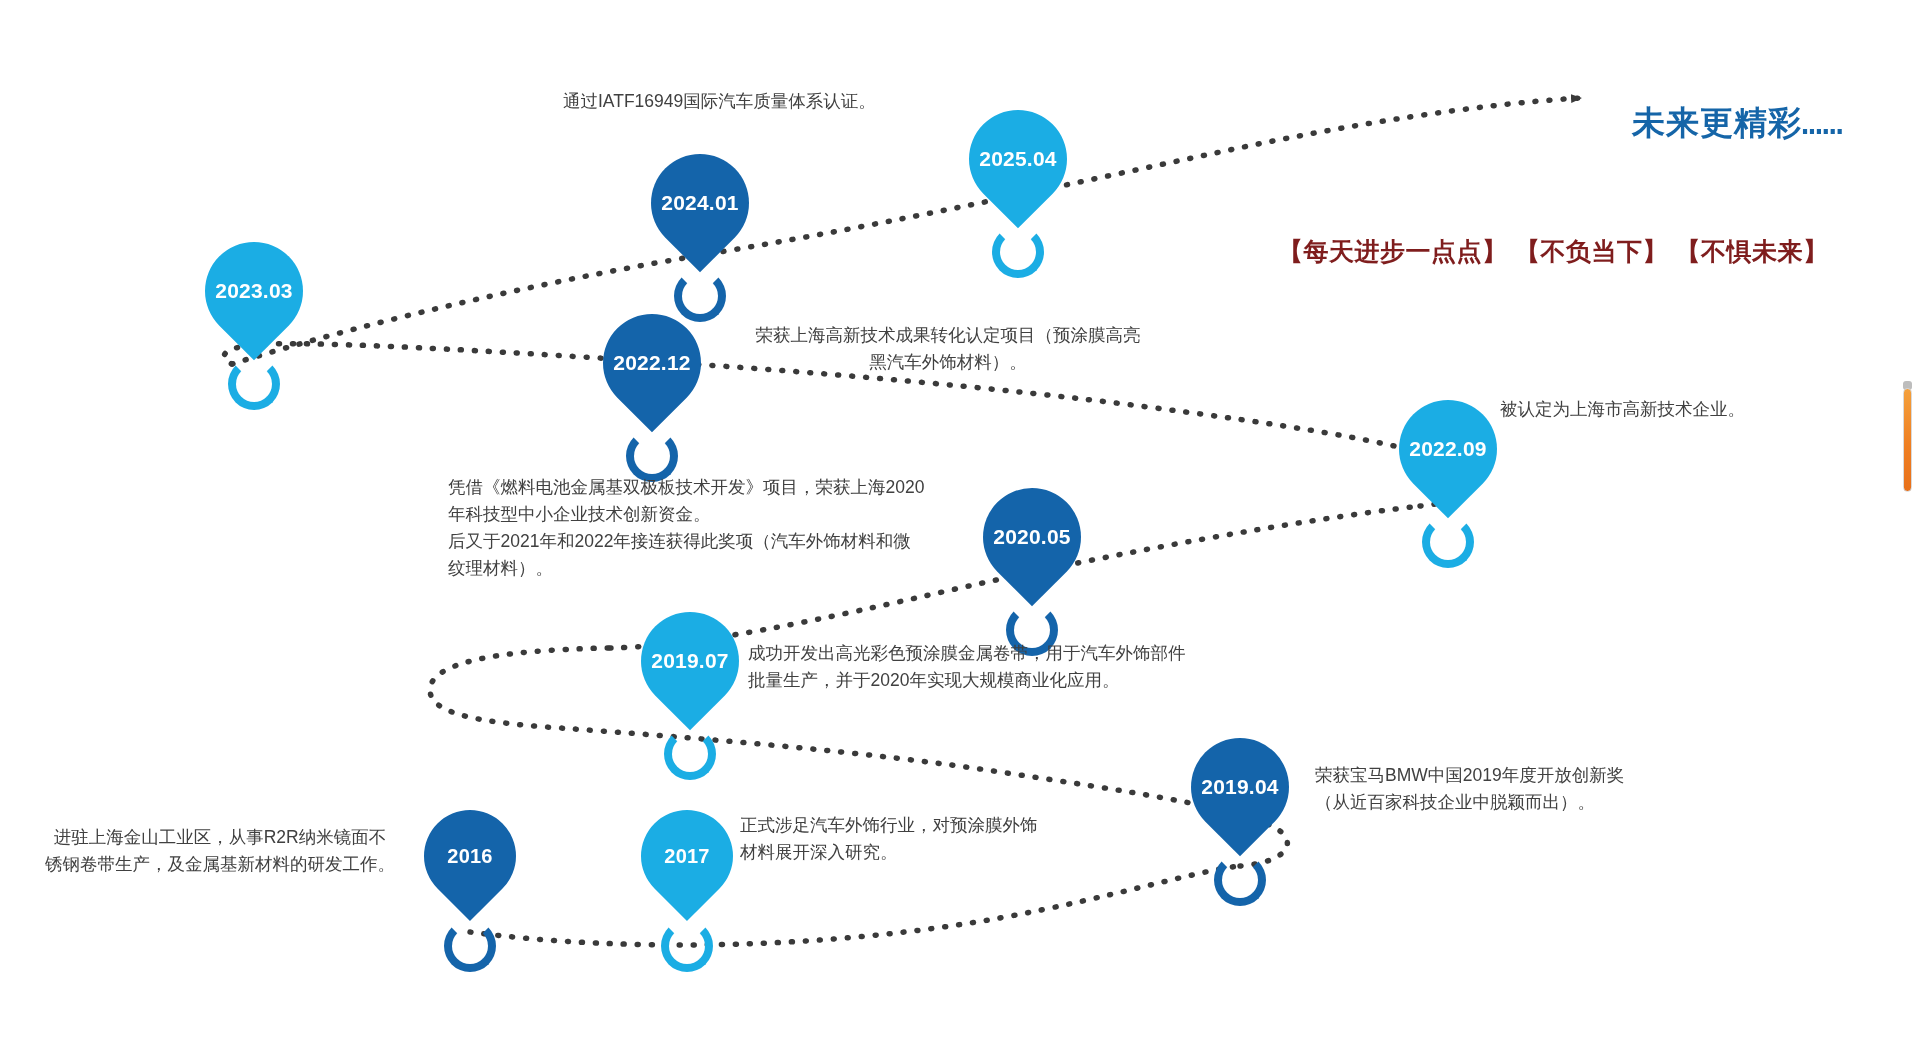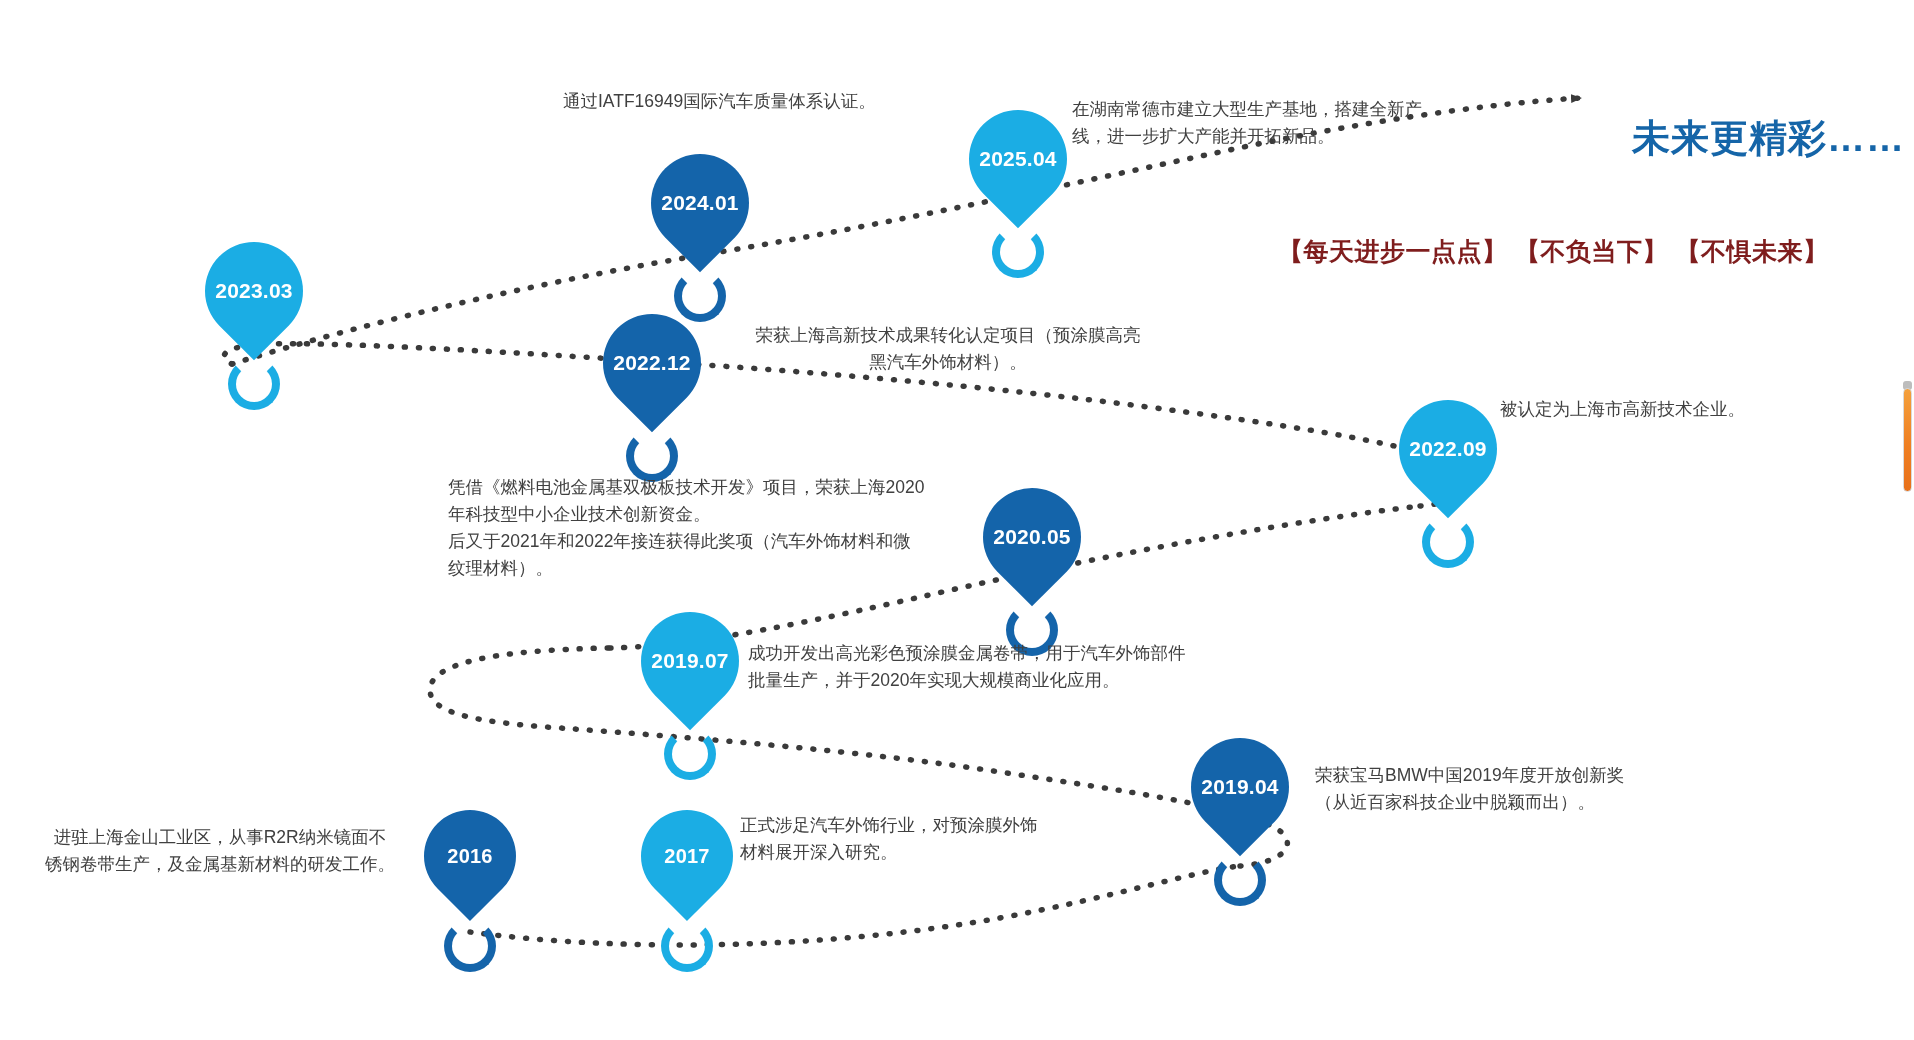--- a/index.html
+++ b/index.html
@@ -55,27 +55,26 @@
     line-height:1.55;
     color:#404040;
     white-space:pre-line;
     font-family:"Liberation Sans","DejaVu Sans",sans-serif;
   }
   .cap.r{text-align:center;}
 
   
   #future{
     position:absolute;
-    font-family:Liberation Sans, sans-serif;
-    font-size:38px;
+    font-family:Liberation Mono, monospace;
+    font-size:33px;
     font-weight:bold;
     color:#1565A8;
     white-space:nowrap;
     letter-spacing:1px;
-    margin-top:12px;
   }
   #slogan{
     position:absolute;
     font-size:25px;
     font-weight:bold;
     color:#7f1d1d;
     white-space:nowrap;
     letter-spacing:.5px;
   }
 
@@ -208,22 +207,20 @@
 纹理材料）。</div>
 
   <div class="cap" style="left:1500px;top:396px;width:420px;">被认定为上海市高新技术企业。</div>
 
   <div class="cap" style="left:728px;top:322px;width:440px;text-align:center;">荣获上海高新技术成果转化认定项目（预涂膜高亮
 黑汽车外饰材料）。</div>
 
 
   <div class="cap" style="left:563px;top:88px;width:460px;">通过IATF16949国际汽车质量体系认证。</div>
 
-  <div class="cap" style="left:1072px;top:96px;width:400px;">在湖南常德市建立大型生产基地，搭建全新产
-线，进一步扩大产能并开拓新品。</div>
 
   <div id="future" style="left:1632px;top:101px;">未来更精彩……</div>
 
   <div id="slogan" style="left:1278px;top:235px;">【每天进步一点点】 【不负当下】 【不惧未来】</div>
 
   <div id="scrollcap"></div>
   <div id="scrollthumb"></div>
 
 </div>
 

